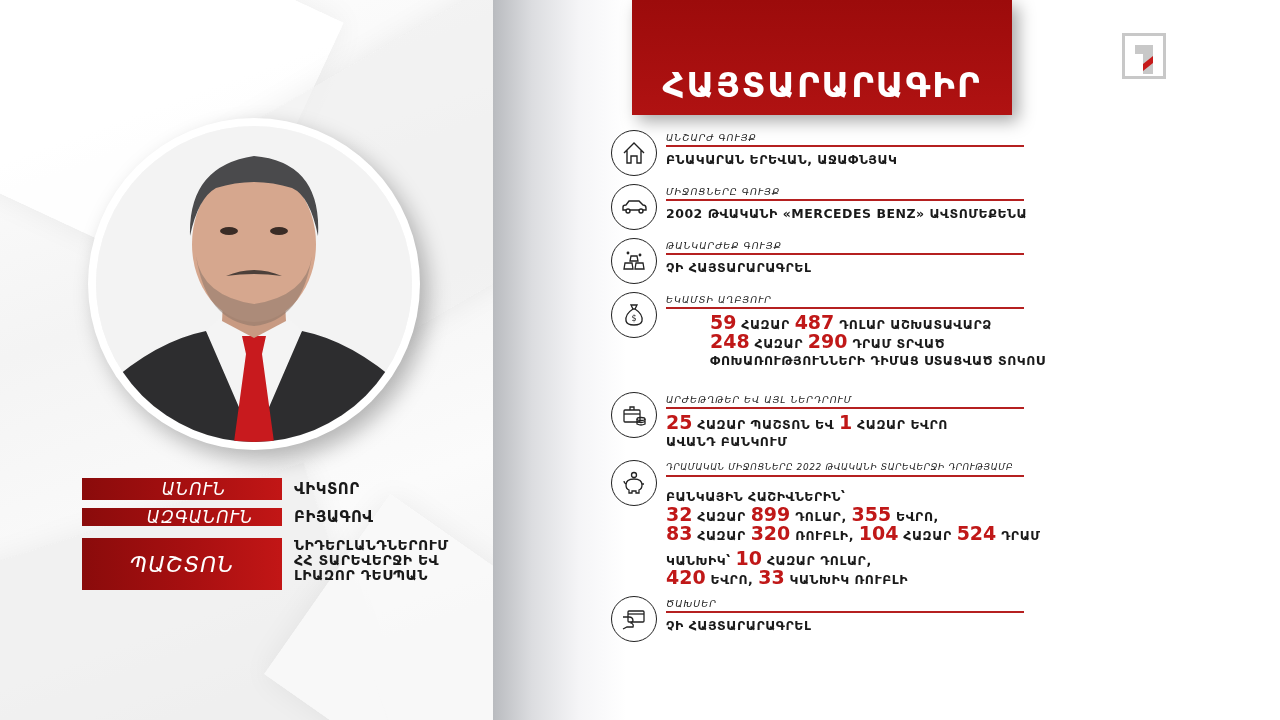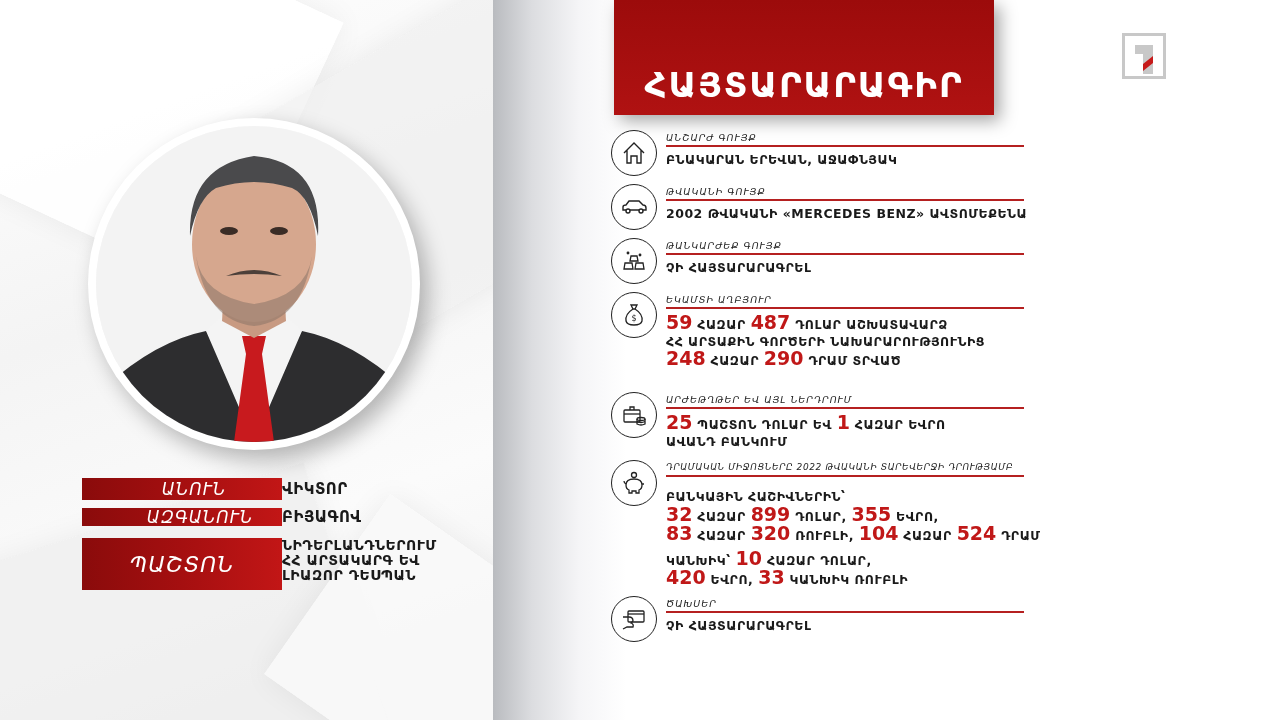--- a/index.html
+++ b/index.html
@@ -43,34 +43,34 @@
 
     
     .profile-row { position: absolute; left: 82px; display: flex; align-items: center; }
     .profile-label {
       width: 200px; display: flex; align-items: center; justify-content: center;
       background: linear-gradient(90deg, #8a0b0b 0%, #a50f10 50%, #c21616 100%);
       color: #ffffff; font-style: italic; font-size: 17px; letter-spacing: 1px;
       font-family: "DejaVu Sans", sans-serif; font-weight: normal;
     }
     .profile-value {
-      font-weight: bold; font-size: 15px; line-height: 15px;
+      margin-left: 12px; font-weight: bold; font-size: 15px; line-height: 15px;
       color: #1a1a1a; letter-spacing: 0.5px;
     }
     .row-name { top: 478px; }
     .row-name .profile-label { height: 22px; padding-left: 24px; }
     .row-surname { top: 508px; }
     .row-surname .profile-label { height: 18px; padding-left: 36px; }
     .row-position { top: 538px; align-items: flex-start; }
     .row-position .profile-label { height: 52px; font-size: 22px; }
     .row-position .profile-value { margin-top: 0; font-size: 14px; line-height: 15px; }
 
     
     .title-banner {
-      position: absolute; left: 614px; top: 0; width: 380px; height: 115px;
+      position: absolute; left: 632px; top: 0; width: 380px; height: 115px;
       background: linear-gradient(180deg, #9c0b0b 0%, #b01212 100%);
       box-shadow: 6px 6px 16px rgba(0,0,0,0.35);
     }
     .title-text {
       position: absolute; left: 0; right: 0; bottom: 10px; text-align: center;
       color: #ffffff; font-weight: bold; font-size: 34px; letter-spacing: 2px;
       font-family: "DejaVu Sans", sans-serif;
     }
 
     
@@ -100,21 +100,21 @@
       position: absolute; left: 55px; top: 22px; width: 420px;
       font-weight: bold; font-size: 12.5px; line-height: 15px; color: #1a1a1a; letter-spacing: 0.5px;
     }
     .num { color: #c01818; font-size: 19px; font-weight: bold; letter-spacing: 0; }
     .content .line { display: block; white-space: nowrap; }
 
     .sec-realestate { top: 130px; }
     .sec-vehicle { top: 184px; }
     .sec-valuables { top: 238px; }
     .sec-income { top: 292px; }
-    .sec-income .content { line-height: 17px; }
+    .sec-income .content { line-height: 17px; margin-left: 44px; }
     .sec-invest { top: 392px; }
     .sec-invest .content { line-height: 17px; }
     .sec-cash { top: 460px; }
     .sec-cash .label { font-size: 9px; letter-spacing: 0.6px; }
     .sec-cash .content { top: 28px; line-height: 17.5px; }
     .sec-expenses { top: 596px; }
     .gap { display: block; height: 5px; }
   </style>
 </head>
 <body>
@@ -157,21 +157,21 @@
     <div class="profile-value">ՎԻԿՏՈՐ</div>
   </div>
   <div class="profile-row row-surname">
     <div class="profile-label">ԱԶԳԱՆՈՒՆ</div>
     <div class="profile-value">ԲԻՅԱԳՈՎ</div>
   </div>
   <div class="profile-row row-position">
     <div class="profile-label">ՊԱՇՏՈՆ</div>
     <div class="profile-value">
       <span class="line" style="display:block">ՆԻԴԵՐԼԱՆԴՆԵՐՈՒՄ</span>
-      <span class="line" style="display:block">ՀՀ ԱՐՏԱԿԱՐԳ ԵՎ</span>
+      <span class="line" style="display:block">ՀՀ ՏԱՐԵՎԵՐՋԻ ԵՎ</span>
       <span class="line" style="display:block">ԼԻԱԶՈՐ ԴԵՍՊԱՆ</span>
     </div>
   </div>
 </div>
 
 <div class="right-panel"></div>
 
 <div class="title-banner">
   <div class="title-text">ՀԱՅՏԱՐԱՐԱԳԻՐ</div>
 </div>
@@ -195,21 +195,21 @@
 </div>
 
 <div class="section sec-vehicle">
   <div class="icon">
     <svg viewBox="0 0 28 28" fill="none" stroke="#222" stroke-width="1.4">
         <path d="M3 17 V14 Q3 12 6 12 L9 8 H19 L23 12 Q26 12 26 15 V17 H3 Z"></path>
         <circle cx="8" cy="18" r="2" fill="#fff"></circle>
         <circle cx="21" cy="18" r="2" fill="#fff"></circle>
       </svg>
   </div>
-  <div class="label">ԹՎԱԿԱՆԻ ԳՈՒՅՔ</div>
+  <div class="label">ՄԻՋՈՑՆԵՐԸ ԳՈՒՅՔ</div>
   <div class="divider"></div>
   <div class="content">2002 ԹՎԱԿԱՆԻ «MERCEDES BENZ» ԱՎՏՈՄԵՔԵՆԱ</div>
 </div>
 
 <div class="section sec-valuables">
   <div class="icon">
     <svg viewBox="0 0 28 28" fill="none" stroke="#222" stroke-width="1.3">
         <path d="M10 14 L11 9 H17 L18 14 Z"></path>
         <path d="M4 22 L5 16 H12 L13 22 Z"></path>
         <path d="M15 22 L16 16 H23 L24 22 Z"></path>
@@ -232,47 +232,47 @@
   </div>
   <div class="label">ԵԿԱՄՏԻ ԱՂԲՅՈՒՐ</div>
   <div class="divider"></div>
   <div class="content">
     <span class="line">
       <span class="num">59</span>
       <span>ՀԱԶԱՐ</span>
       <span class="num">487</span>
       <span>ԴՈԼԱՐ ԱՇԽԱՏԱՎԱՐՁ</span>
     </span>
-    <span class="line">ՀՀ ԱՐՏԱՔԻՆ ԳՈՐԾԵՐԻ ՆԱԽԱՐԱՐՈՒԹՅՈՒՆԻՑ</span>
     <span class="line">
       <span class="num">248</span>
       <span>ՀԱԶԱՐ</span>
       <span class="num">290</span>
       <span>ԴՐԱՄ ՏՐՎԱԾ</span>
     </span>
+    <span class="line">ՓՈԽԱՌՈՒԹՅՈՒՆՆԵՐԻ ԴԻՄԱՑ ՍՏԱՑՎԱԾ ՏՈԿՈՍ</span>
   </div>
 </div>
 
 <div class="section sec-invest">
   <div class="icon">
     <svg viewBox="0 0 28 28" fill="none" stroke="#222" stroke-width="1.3">
         <rect x="4" y="9" width="16" height="12" rx="1"></rect>
         <path d="M10 9 V6 H14 V9"></path>
         <path d="M4 13 H20"></path>
         <ellipse cx="21" cy="18" rx="4" ry="1.5"></ellipse>
         <path d="M17 18 V23 Q21 25 25 23 V18"></path>
         <path d="M17 20.5 Q21 22.5 25 20.5"></path>
       </svg>
   </div>
   <div class="label">ԱՐԺԵԹՂԹԵՐ ԵՎ ԱՅԼ ՆԵՐԴՐՈՒՄ</div>
   <div class="divider"></div>
   <div class="content">
     <span class="line">
       <span class="num">25</span>
-      <span>ՊԱՇՏՈՆ ԴՈԼԱՐ ԵՎ</span>
+      <span>ՀԱԶԱՐ ՊԱՇՏՈՆ ԵՎ</span>
       <span class="num">1</span>
       <span>ՀԱԶԱՐ ԵՎՐՈ</span>
     </span>
     <span class="line">ԱՎԱՆԴ ԲԱՆԿՈՒՄ</span>
   </div>
 </div>
 
 <div class="section sec-cash">
   <div class="icon">
     <svg viewBox="0 0 28 28" fill="none" stroke="#222" stroke-width="1.3">

